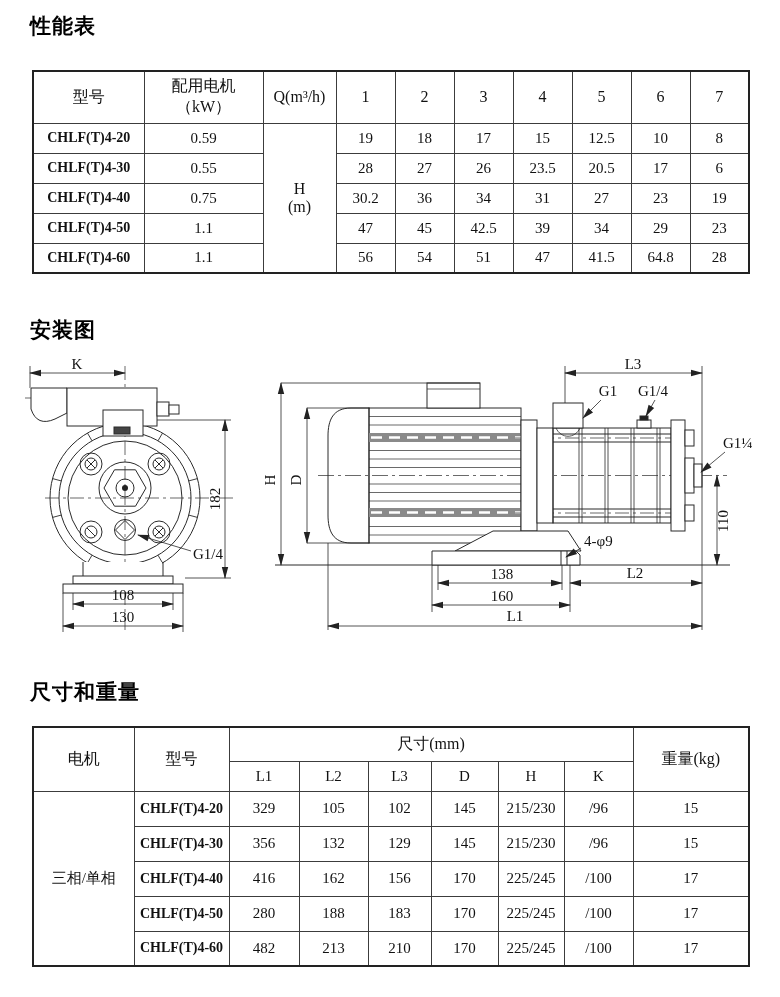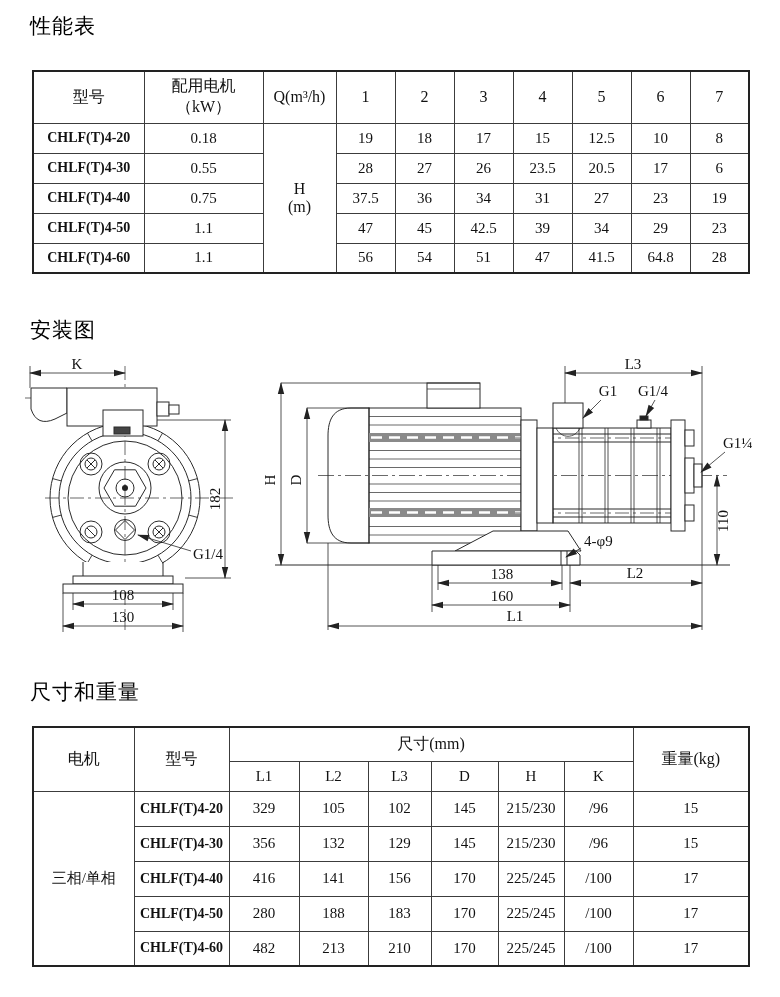--- a/index.html
+++ b/index.html
@@ -1,21 +1,21 @@
 <!DOCTYPE html>
 <html><head>
 <meta charset="utf-8">
 <style>
   * { box-sizing: border-box; margin: 0; padding: 0; }
   body { background: #ffffff; font-family: "Liberation Serif", serif; color: #111; }
   .page { position: relative; width: 780px; height: 997px; background: #fff; overflow: hidden; }
   .sec-title {
     position: absolute; left: 30px;
     font-family: "Liberation Sans", sans-serif;
-    font-weight: normal; font-size: 21px; color: #000; letter-spacing: 1px;
+    font-weight: bold; font-size: 21px; color: #000; letter-spacing: 1px;
   }
   table { border-collapse: collapse; table-layout: fixed; position: absolute; left: 32px; background: #fff; }
   td { border: 1px solid #3c3c3c; text-align: center; vertical-align: middle;
        font-size: 15px; white-space: pre-line; overflow: hidden; padding: 0 1px; }
   table.outer { border: 2px solid #222; }
   .perf-table { top: 70px; width: 716px; }
   .perf-table tr.hdr td { height: 52px; font-size: 16px; }
   .perf-table tr.data td { height: 30px; }
   .dims-table { top: 726px; width: 716px; }
   .dims-table tr.hdr1 td { height: 34px; font-size: 16px; }
@@ -55,21 +55,21 @@
       <td>1</td>
       <td>2</td>
       <td>3</td>
       <td>4</td>
       <td>5</td>
       <td>6</td>
       <td>7</td>
     </tr>
     <tr class="data">
       <td class="model-cell">CHLF(T)4-20</td>
-      <td>0.18</td>
+      <td>0.59</td>
       <td class="hspan" rowspan="5">H
 (m)</td>
       <td>19</td>
       <td>18</td>
       <td>17</td>
       <td>15</td>
       <td>12.5</td>
       <td>10</td>
       <td>8</td>
     </tr>
@@ -80,21 +80,21 @@
       <td>27</td>
       <td>26</td>
       <td>23.5</td>
       <td>20.5</td>
       <td>17</td>
       <td>6</td>
     </tr>
     <tr class="data">
       <td class="model-cell">CHLF(T)4-40</td>
       <td>0.75</td>
-      <td>37.5</td>
+      <td>30.2</td>
       <td>36</td>
       <td>34</td>
       <td>31</td>
       <td>27</td>
       <td>23</td>
       <td>19</td>
     </tr>
     <tr class="data">
       <td class="model-cell">CHLF(T)4-50</td>
       <td>1.1</td>
@@ -404,21 +404,21 @@
       <td>132</td>
       <td>129</td>
       <td>145</td>
       <td>215/230</td>
       <td>/96</td>
       <td>15</td>
     </tr>
     <tr class="data">
       <td class="model-cell">CHLF(T)4-40</td>
       <td>416</td>
-      <td>141</td>
+      <td>162</td>
       <td>156</td>
       <td>170</td>
       <td>225/245</td>
       <td>/100</td>
       <td>17</td>
     </tr>
     <tr class="data">
       <td class="model-cell">CHLF(T)4-50</td>
       <td>280</td>
       <td>188</td>

